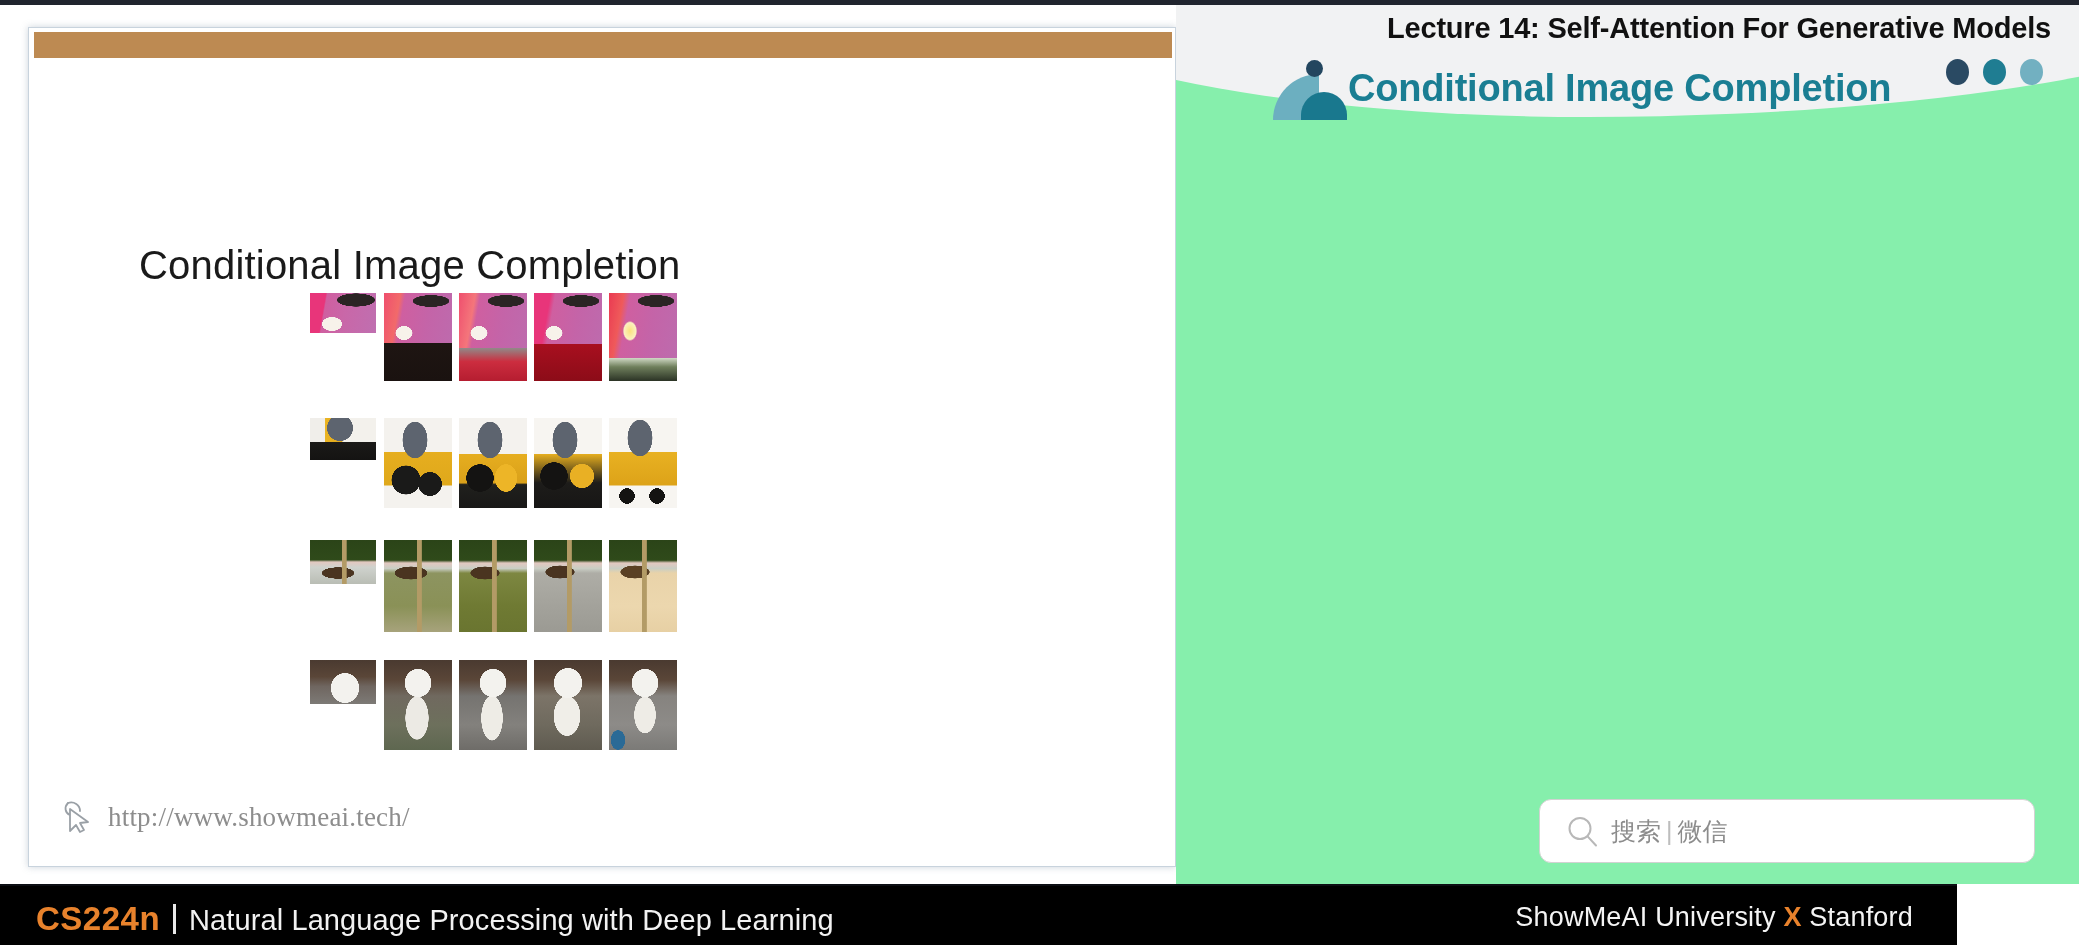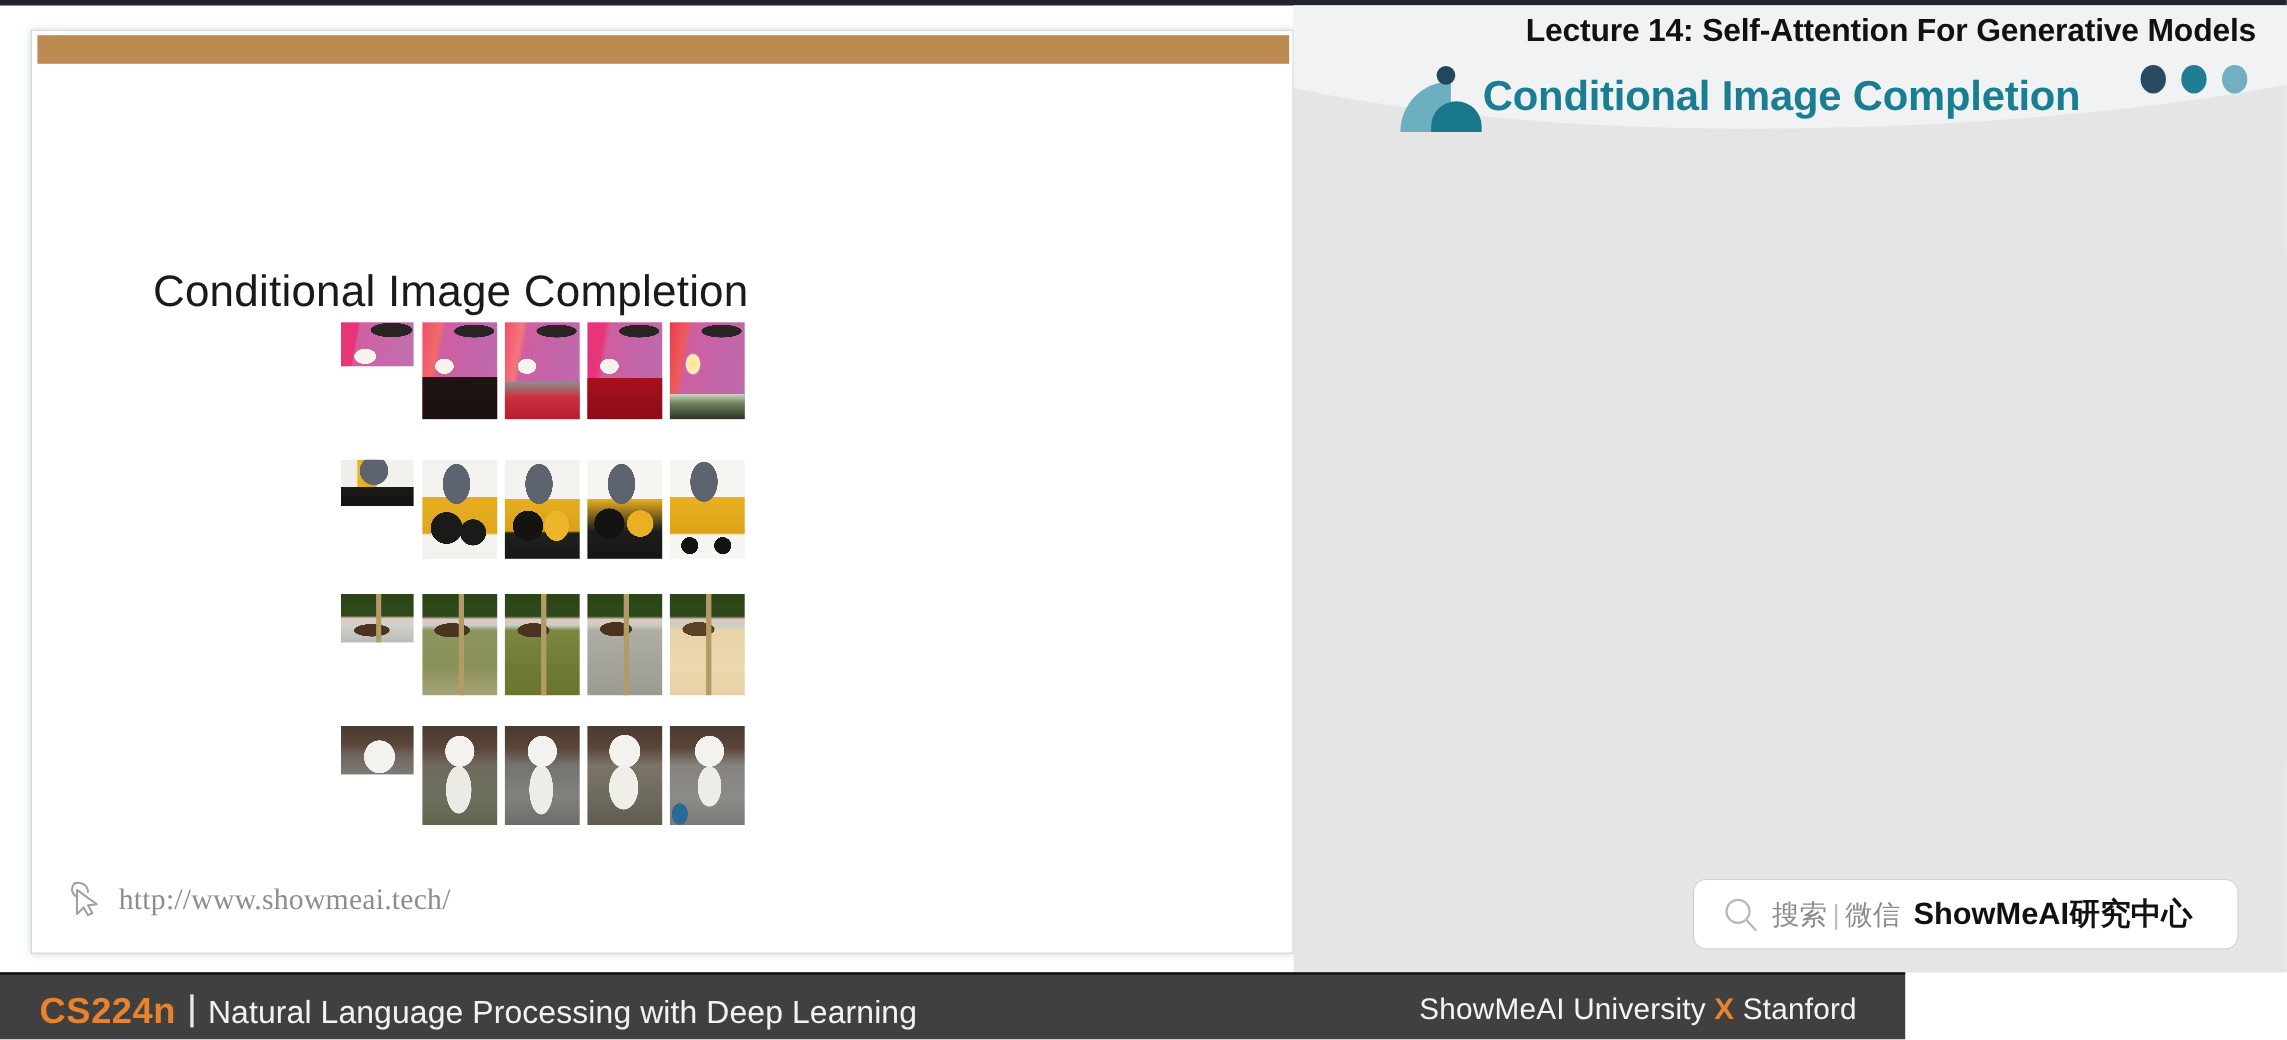--- a/index.html
+++ b/index.html
@@ -12,22 +12,22 @@
   #page { position: relative; width: 2079px; height: 945px; background: #ffffff; }
 
   
   .top-strip {
     position: absolute; left: 0; top: 0; width: 2079px; height: 5px;
     background: #20242e;
   }
 
   
   .footer-bar {
-    position: absolute; left: 0; top: 884px; width: 1732px; height: 61px;
-    background: #404040;
+    position: absolute; left: 0; top: 884px; width: 1957px; height: 61px;
+    background: #000000;
     border-top: 2px solid #0c0e13;
   }
   .footer-left {
     position: absolute; left: 36px; top: 14px;
     display: flex; align-items: baseline; white-space: nowrap;
   }
   .cs-code {
     font-family: "Liberation Sans", sans-serif;
     font-size: 33px; font-weight: bold; color: #e8822c;
     letter-spacing: 0.5px;
@@ -96,21 +96,21 @@
   .cursor-icon { width: 32px; height: 34px; display: block; }
   .url-text {
     font-family: "Liberation Serif", serif;
     font-size: 27px; color: #8d8d8d; letter-spacing: 0.2px;
   }
 
   
   .right-panel {
     position: absolute; left: 1176px; top: 5px;
     width: 903px; height: 879px;
-    background: #e5e5e5;
+    background: #86efac;
     overflow: hidden;
   }
   
   .swoosh {
     position: absolute; left: -170px; top: -178px;
     width: 1330px; height: 290px;
     background: #f1f2f3;
     border-radius: 0 0 58% 45%;
   }
   .lecture-title {
@@ -329,21 +329,20 @@
     </div>
 
     <div class="search-pill">
       <svg class="mag-icon" viewBox="0 0 33 33">
         <circle cx="14" cy="13.5" r="10.5" fill="none" stroke="#b8b8b8" stroke-width="2"></circle>
         <line x1="21.6" y1="21.4" x2="30" y2="30.5" stroke="#b8b8b8" stroke-width="2" stroke-linecap="round"></line>
       </svg>
       <span class="search-cn">
         <span>搜索</span><span class="search-sep">|</span><span>微信</span>
       </span>
-      <span class="search-brand">ShowMeAI研究中心</span>
     </div>
   </div>
 
   <div class="footer-bar">
     <div class="footer-left">
       <span class="cs-code">CS224n</span>
       <span class="cs-div"></span>
       <span class="cs-sub">Natural Language Processing with Deep Learning</span>
     </div>
     <div class="footer-right"><span>ShowMeAI University </span><span class="x-mark">X</span><span> Stanford</span></div>

